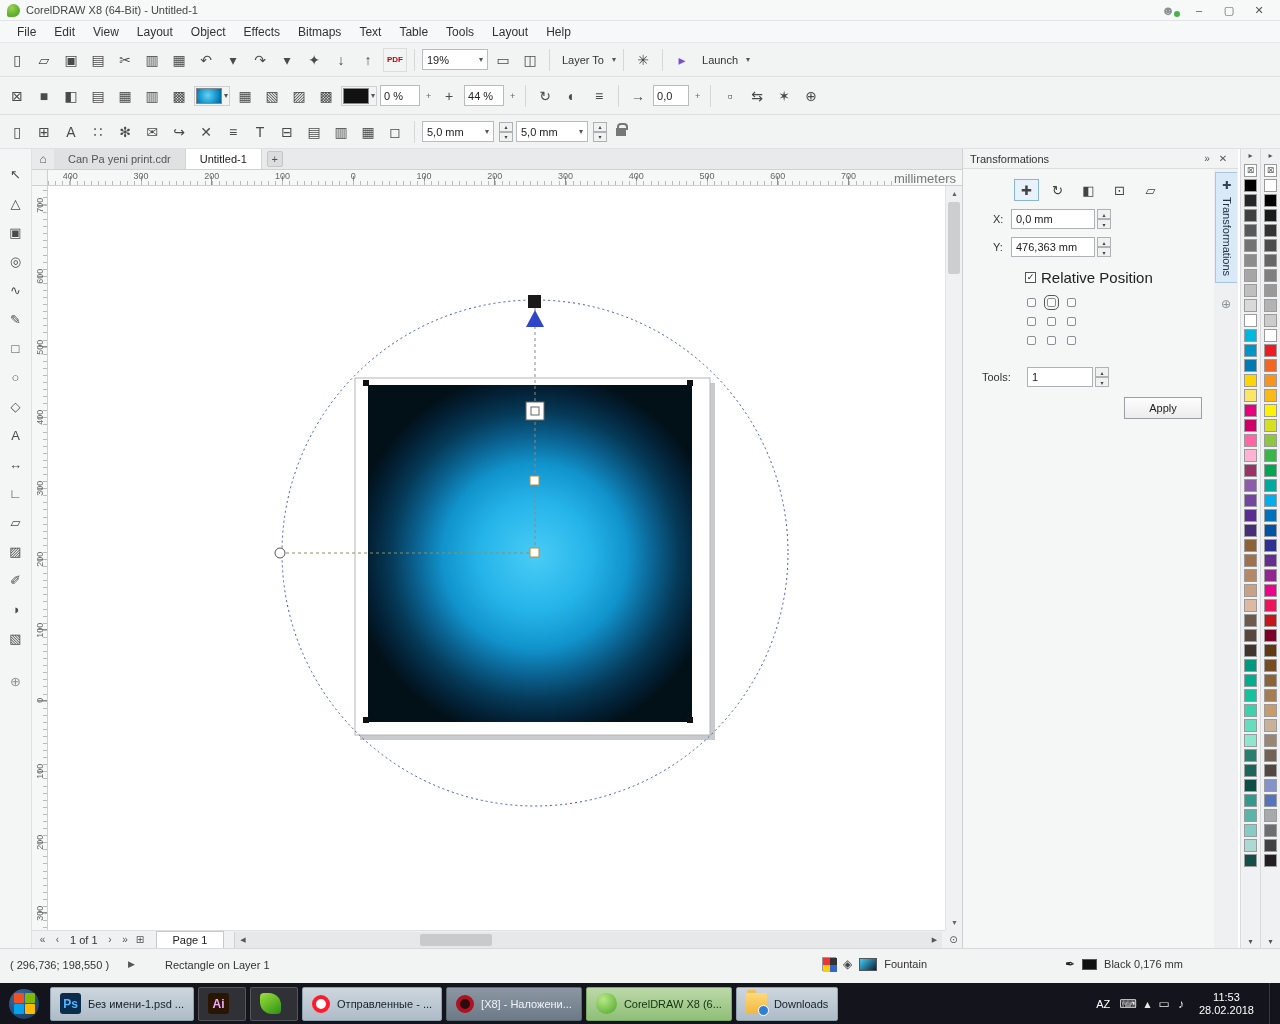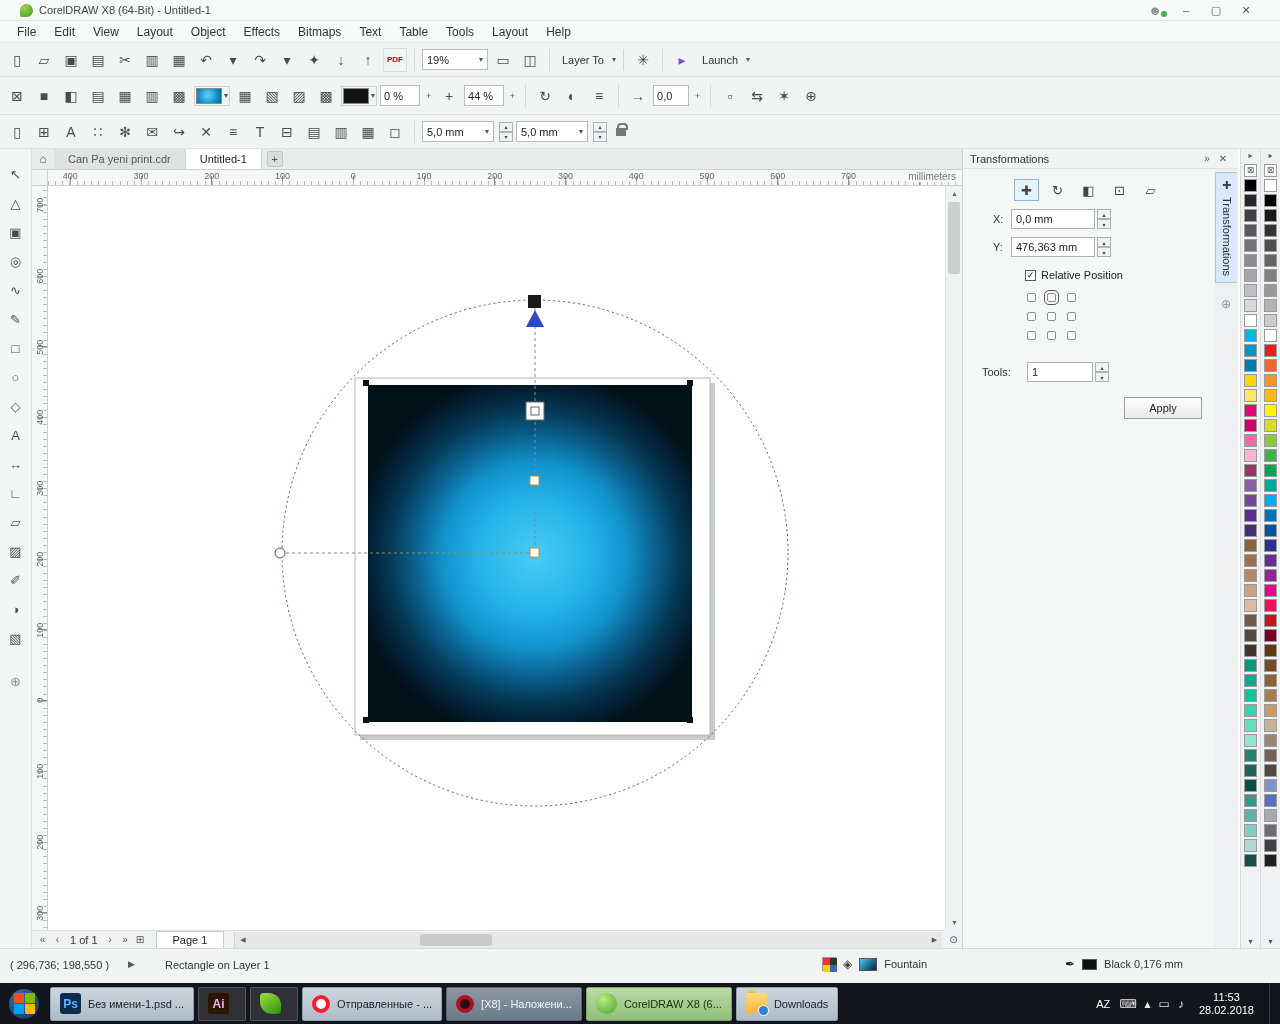--- a/index.html
+++ b/index.html
@@ -1,20 +1,20 @@
 <!DOCTYPE html>
 <html><head>
 <meta charset="utf-8">
 <style>
   *{box-sizing:border-box;margin:0;padding:0}
   html,body{width:1280px;height:1024px}
   body{position:relative;font-family:"Liberation Sans","DejaVu Sans",sans-serif;font-size:12px;color:#333;background:#fff;overflow:hidden}
 
   
-  #titlebar{position:absolute;left:0;top:0;width:1280px;height:21px;background:#f7f8f8;border-bottom:1px solid #e2e3e4;display:flex;align-items:center;padding:0 20px}
+  #titlebar{position:absolute;left:0;top:0;width:1280px;height:21px;background:#f7f8f8;border-bottom:1px solid #e2e3e4;display:flex;align-items:center;padding:0 7px}
   .app-logo{width:13px;height:13px;border-radius:50% 50% 50% 2px;background:radial-gradient(circle at 35% 30%,#9ad34a,#3c9a23);margin-right:6px;flex:0 0 auto}
   .wtitle{font-size:11px;color:#444}
   .win-controls{margin-left:auto;display:flex;align-items:center;gap:2px}
   .win-btn{width:28px;height:18px;display:flex;align-items:center;justify-content:center;font-size:11px;color:#555}
   .user-btn{position:relative;width:30px;height:18px;display:flex;align-items:center;justify-content:center;color:#8a8f94;font-size:13px}
   .user-dot{position:absolute;right:3px;bottom:2px;width:6px;height:6px;border-radius:50%;background:#46b24a}
 
   
   #menubar{position:absolute;left:0;top:21px;width:1280px;height:22px;background:#f7f8f8;border-bottom:1px solid #e8e9ea;display:flex;align-items:center;padding-left:8px}
   .menu-item{padding:3px 9px;color:#333}
@@ -56,21 +56,21 @@
   .tool{width:22px;height:22px;display:flex;align-items:center;justify-content:center;font-size:13px;color:#4a4a4a}
   .tool:last-child{margin-top:14px;color:#8a8f94}
 
   
   #ruler-corner{position:absolute;left:32px;top:170px;width:16px;height:16px;background:#f2f3f3;border-right:1px solid #cfcfcf;border-bottom:1px solid #cfcfcf}
   #hruler{position:absolute;left:48px;top:170px;width:914px;height:16px;background:#f6f7f7;border-bottom:1px solid #cfcfcf;overflow:hidden;
     background-image:repeating-linear-gradient(90deg,#b9b9b9 0 1px,transparent 1px 7.08px),repeating-linear-gradient(90deg,#8d8d8d 0 1px,transparent 1px 70.75px);
     background-size:100% 4px,100% 9px;background-repeat:repeat-x;background-position:22px bottom,22px bottom}
   #hruler .labels{position:absolute;left:-13px;top:0;display:flex}
   .hrn{width:70.75px;text-align:center;font-size:9px;color:#666;line-height:13px}
-  .unit-label{position:absolute;right:4px;top:1px;font-size:10px;color:#777;background:#f6f7f7;padding:0 2px}
+  .unit-label{position:absolute;right:4px;top:1px;font-size:13px;color:#777;background:#f6f7f7;padding:0 2px}
   #vruler{position:absolute;left:32px;top:186px;width:16px;height:744px;background:#f6f7f7;border-right:1px solid #cfcfcf;overflow:hidden;
     background-image:repeating-linear-gradient(180deg,#b9b9b9 0 1px,transparent 1px 7.08px),repeating-linear-gradient(180deg,#8d8d8d 0 1px,transparent 1px 70.75px);
     background-size:4px 100%,9px 100%;background-repeat:repeat-y;background-position:100% 19px,100% 19px}
   #vruler .labels{position:absolute;left:0;top:-16px;display:flex;flex-direction:column}
   .vrn{height:70.75px;width:16px;writing-mode:vertical-rl;transform:rotate(180deg);display:flex;align-items:center;justify-content:center;font-size:9px;color:#666}
   #canvas{position:absolute;left:48px;top:186px;width:897px;height:744px;background:#fff;overflow:hidden}
 
   
   #vscroll{position:absolute;left:945px;top:186px;width:17px;height:744px;background:#f0f1f2;border-left:1px solid #e2e3e4}
   .vs-btn{width:17px;height:15px;display:flex;align-items:center;justify-content:center;font-size:7px;color:#666}
@@ -91,21 +91,21 @@
   .dh-btn{width:16px;height:16px;display:flex;align-items:center;justify-content:center;font-size:10px;color:#555}
   .docker-body{position:absolute;left:0;top:20px;width:252px;bottom:0;background:#f5f6f6;border-right:1px solid #ddd}
   .dtabs{display:flex;justify-content:center;gap:6px;margin-top:10px}
   .dtab{width:25px;height:22px;display:flex;align-items:center;justify-content:center;border:1px solid transparent;font-size:13px;color:#444}
   .dtab.active{border-color:#8ab4d8;background:#e8f2fb}
   .drow{display:flex;align-items:center;margin:8px 0 0 30px}
   .dlabel{width:18px;font-size:11px;color:#333}
   .dinput{width:84px;height:20px;border:1px solid #aeb2b5;background:#fff;padding:0 4px;font:inherit;font-size:11px;color:#222;outline:none}
   .checkrow{display:flex;align-items:center;gap:5px;margin:12px 0 0 62px}
   .checkbox{width:11px;height:11px;border:1px solid #555;background:#fff;font-size:9px;line-height:9px;text-align:center;color:#111}
-  .checklabel{font-size:11px;color:#222}
+  .checklabel{font-size:15px;color:#222}
   .anchor-grid{display:grid;grid-template-columns:repeat(3,10px);column-gap:10px;row-gap:10px;margin:12px 0 0 64px}
   .anchor{width:9px;height:9px;border:1px solid #8a8f94;background:#fdfdfd;border-radius:2px}
   .anchor.selected{outline:1px solid #555;outline-offset:2px}
   .copies-row{display:flex;align-items:center;margin:22px 0 0 19px}
   .copies-row .dlabel{width:45px}
   .apply-btn{position:absolute;right:12px;top:228px;width:78px;height:22px;background:linear-gradient(#fdfdfd,#ececec);border:1px solid #9aa0a5;display:flex;align-items:center;justify-content:center;font-size:11px;color:#222}
   .docker-strip{position:absolute;right:0;top:20px;width:24px;bottom:0;background:#eef0f1;display:flex;flex-direction:column;align-items:center}
   .side-tab{margin-top:3px;width:22px;background:#d9e9f7;border:1px solid #a8c6e0;border-right:0;padding:6px 0;display:flex;flex-direction:column;align-items:center;gap:5px}
   .side-tab-icon{font-size:11px;color:#345}
   .side-tab-label{writing-mode:vertical-rl;font-size:11px;color:#234}

